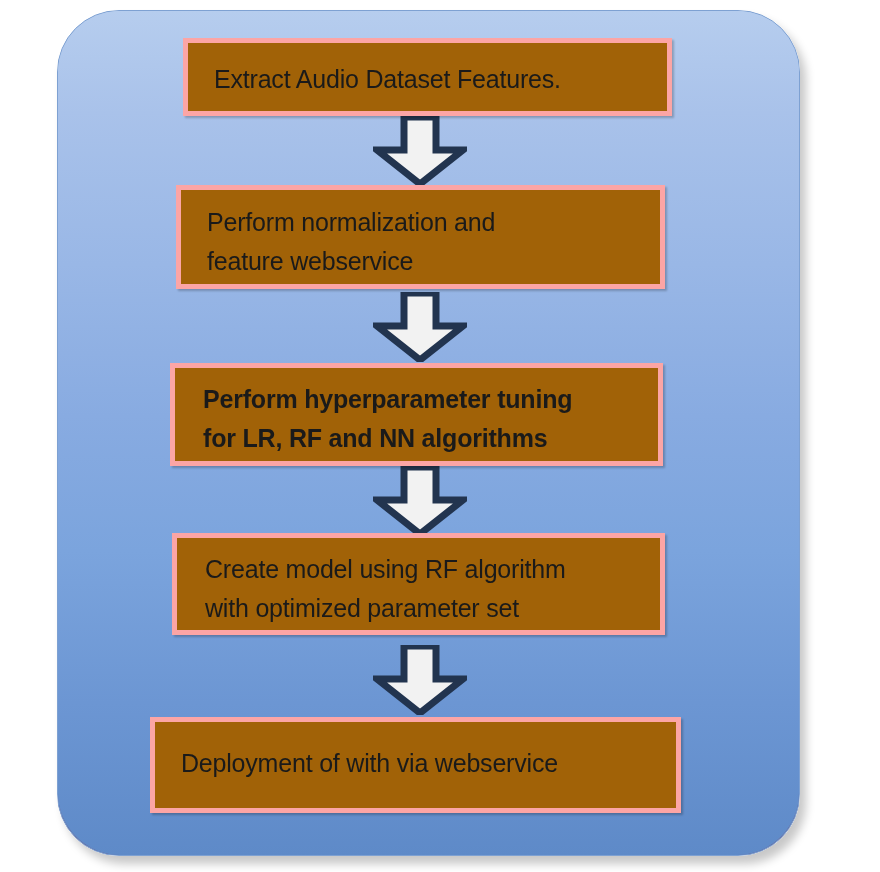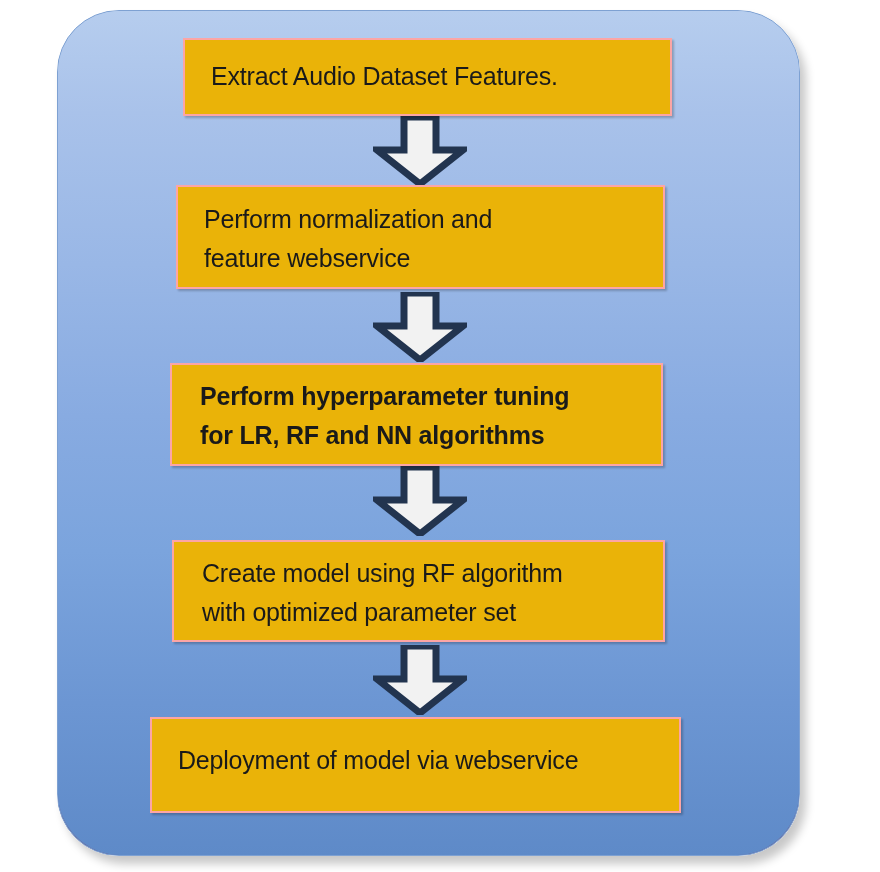--- a/index.html
+++ b/index.html
@@ -57,22 +57,22 @@
         #88abe1 48%,
         #7ba4dd 64%,
         #6c96d3 82%,
         #5e8ac8 100%);
     z-index: 0;
   }
 
   
   .pbox {
     position: absolute;
-    background: #eab308;
-    border: 2px solid #fca5a5;
+    background: #a16207;
+    border: 5px solid #fca5a5;
     box-sizing: border-box;
     z-index: 3;
     box-shadow: 2px 2px 2px rgba(0,0,0,0.22);
   }
   .pbox .txt {
     position: absolute;
     left: 22px;
     right: 10px;
     color: #1a1a1a;
     font-size: 25px;
@@ -84,21 +84,21 @@
 
   .box1 { left: 183px; top: 38px;  width: 489px; height: 78px; }
   .box1 .txt { top: 17px; left: 26px; }
 
   .box2 { left: 176px; top: 185px; width: 489px; height: 104px; }
   .box2 .txt { top: 13px; left: 26px; }
 
   .box3 { left: 170px; top: 363px; width: 493px; height: 103px; }
   .box3 .txt { top: 12px; left: 28px; font-weight: bold; }
 
-  .box4 { left: 172px; top: 533px; width: 493px; height: 102px; margin-top: 7px; }
+  .box4 { left: 172px; top: 533px; width: 493px; height: 102px; }
   .box4 .txt { top: 12px; left: 28px; }
 
   .box5 { left: 150px; top: 717px; width: 531px; height: 96px; }
   .box5 .txt { top: 22px; left: 26px; }
 
   
   .arrow {
     position: absolute;
     z-index: 2;
   }
@@ -148,16 +148,16 @@
 with optimized parameter set</div>
   </div>
 
   <div class="arrow" style="left:373px; top:645px;">
     <svg width="94" height="70" viewBox="0 0 94 70" xmlns="http://www.w3.org/2000/svg">
       <path d="M31 1 L63 1 L63 34 L90 34 L47 68 L4 34 L31 34 Z" fill="#f2f2f2" stroke="#22344f" stroke-width="7" stroke-linejoin="miter"></path>
     </svg>
   </div>
 
   <div class="pbox box5">
-    <div class="txt">Deployment of model via webservice</div>
+    <div class="txt">Deployment of with via webservice</div>
   </div>
 
 </div>
 
 </body></html>

